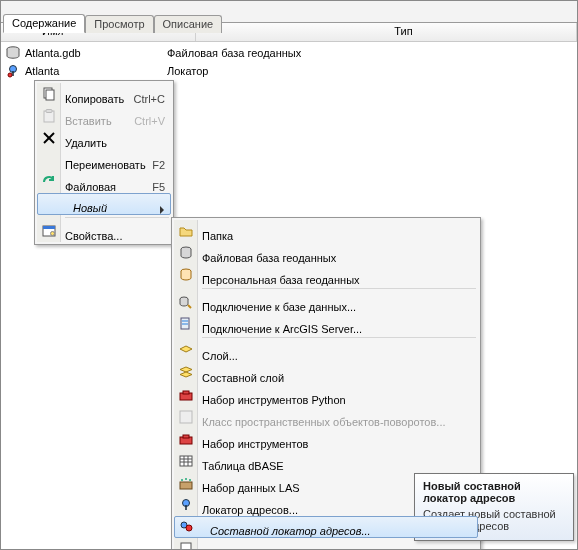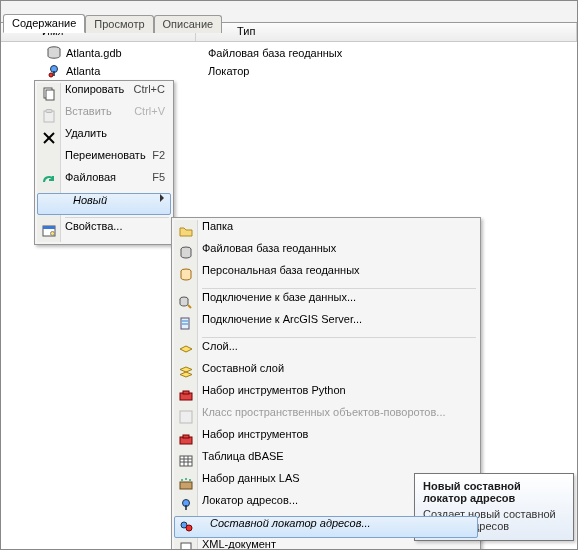--- a/index.html
+++ b/index.html
@@ -47,23 +47,23 @@
     height: 19px;
     background: linear-gradient(#fcfcfc, #ececec);
     border-bottom: 1px solid #c9c9c9;
   }
   .col-header {
     padding: 2px 6px;
     border-right: 1px solid #d0d0d0;
     margin-left: 35px;
   }
   .col-name { width: 160px; }
-  .col-type { flex: 1; }
-  
-  .listing { padding-top: 2px; margin-left: 41px; }
+  .col-type { flex: 1; text-align: center; }
+  
+  .listing { padding-top: 2px; }
   .row {
     display: flex;
     height: 18px;
     align-items: center;
   }
   .cell-name {
     width: 160px;
     display: flex;
     align-items: center;
     padding-left: 4px;
@@ -94,21 +94,21 @@
     left: 2px;
     top: 2px;
     bottom: 2px;
     width: 24px;
     background: #eeeeea;
     border-right: 1px solid #d6d6d6;
   }
   .menu-item {
     position: relative;
     display: flex;
-    align-items: flex-start;
+    align-items: flex-end;
     height: 22px;
     padding-left: 28px;
     padding-right: 6px;
     z-index: 1;
   }
   .menu-item.disabled { color: #9b9b9b; }
   .menu-item.highlight {
     background: linear-gradient(#e7f1fb, #cfe5fb);
     border: 1px solid #7da2ce;
     border-radius: 2px;

